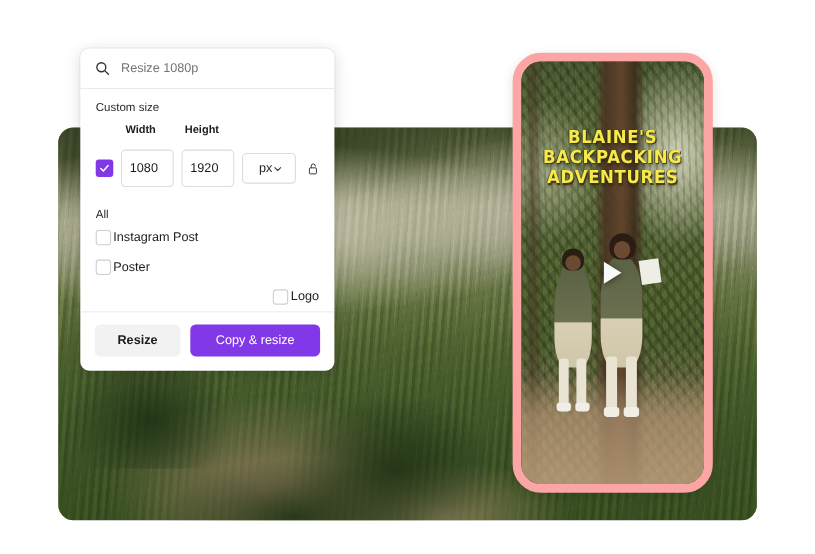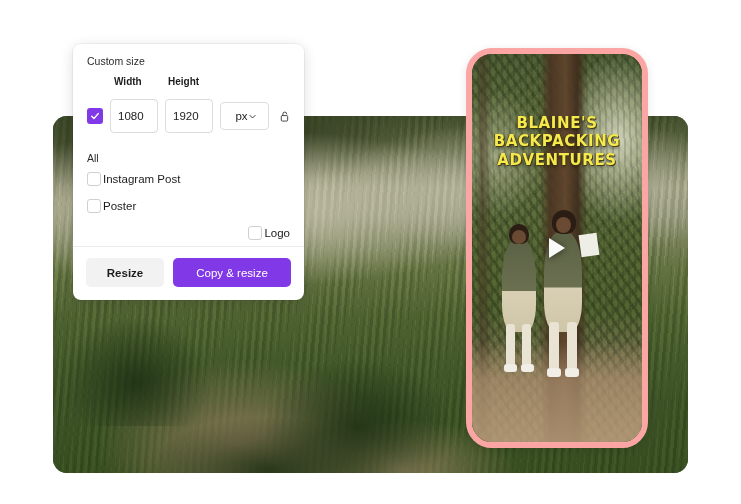--- a/index.html
+++ b/index.html
@@ -51,21 +51,21 @@
     position:absolute;
     background: radial-gradient(ellipse at 50% 60%, rgba(30,48,20,.85) 0%, rgba(30,48,20,0) 70%);
     pointer-events:none;
   }
 
   
   .phone {
     position: absolute;
     left: 466px; top: 48px;
     width: 182px; height: 400px;
-    border: 6px solid #fca5a5;
+    border: 8px solid #fca5a5;
     border-radius: 26px;
     overflow: hidden;
     background: #3b4a2b;
     box-shadow: 0 2px 10px rgba(0,0,0,.10);
   }
   .phone-photo {
     position:absolute; inset:0;
     background:
       
       linear-gradient(to bottom, rgba(0,0,0,0) 74%, rgba(168,140,108,.75) 84%, rgba(176,150,116,.9) 100%),
@@ -255,20 +255,27 @@
       <span class="l1">BLAINE'S</span>
       <span class="l2">BACKPACKING</span>
       <span class="l3">ADVENTURES</span>
     </div>
 
     <div class="play-btn"></div>
   </div>
 
   <div class="panel">
 
+    <div class="search-row">
+      <svg class="search-ico" viewBox="0 0 24 24" fill="none" stroke="currentColor" stroke-width="2.1">
+        <circle cx="10.5" cy="10.5" r="7"></circle>
+        <line x1="15.8" y1="15.8" x2="21.5" y2="21.5" stroke-linecap="round"></line>
+      </svg>
+      <input class="search-ph" style="border: none; outline: none; width: 100%; background: transparent; font-family: &quot;Liberation Sans&quot;, sans-serif;" placeholder="Resize 1080p">
+    </div>
 
     <div class="section">
       <div class="section-label">Custom size</div>
 
       <div class="dims-head">
         <span class="w">Width</span>
         <span class="h">Height</span>
       </div>
 
       <div class="dims-row">

